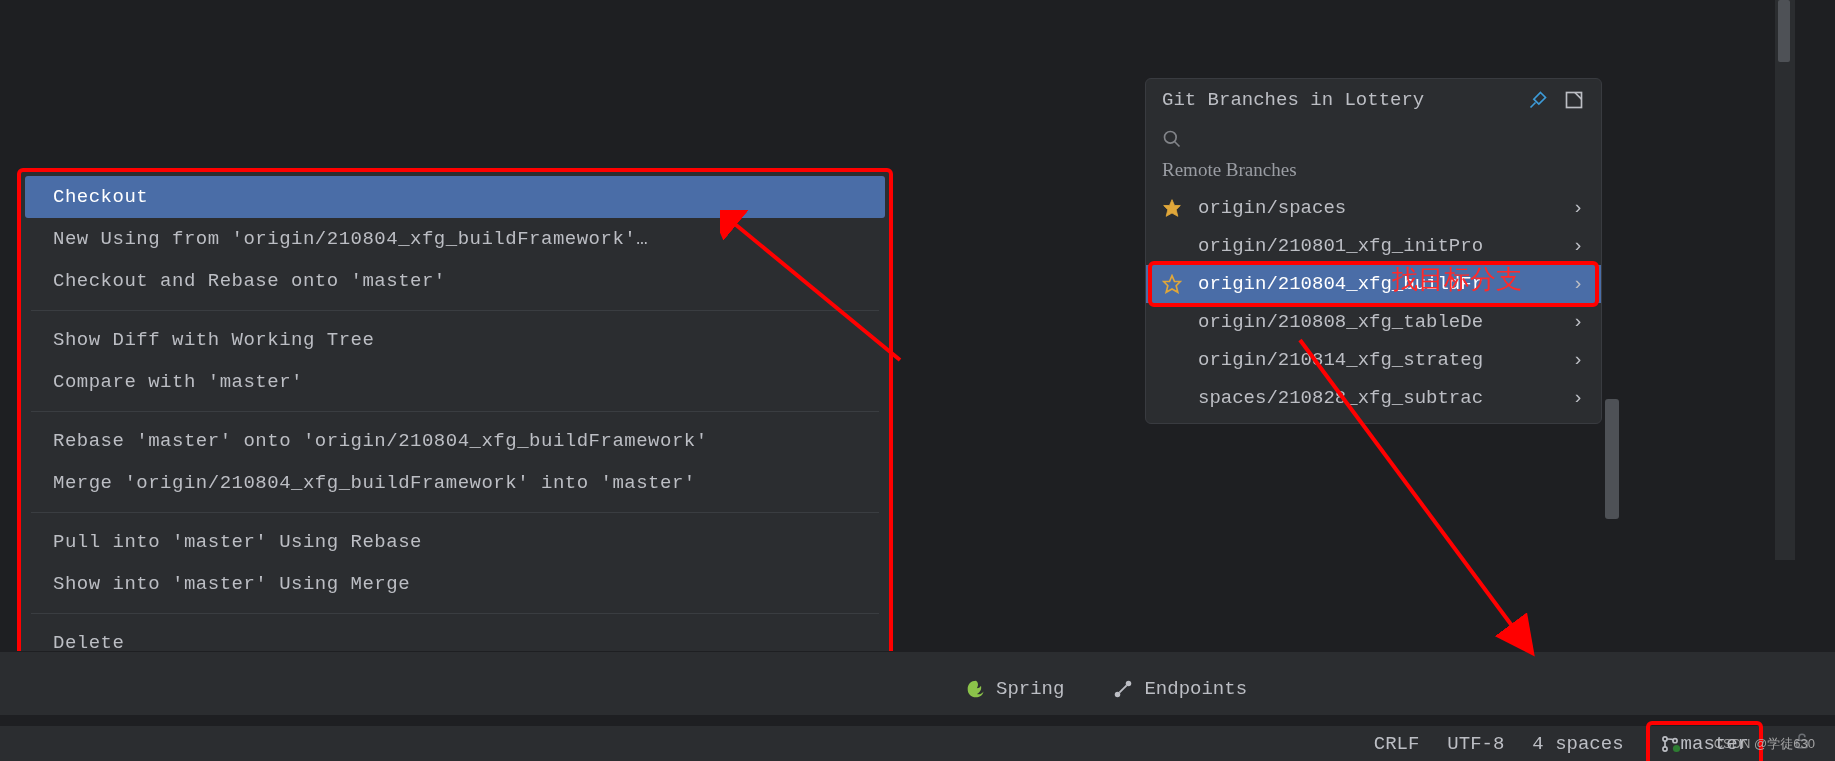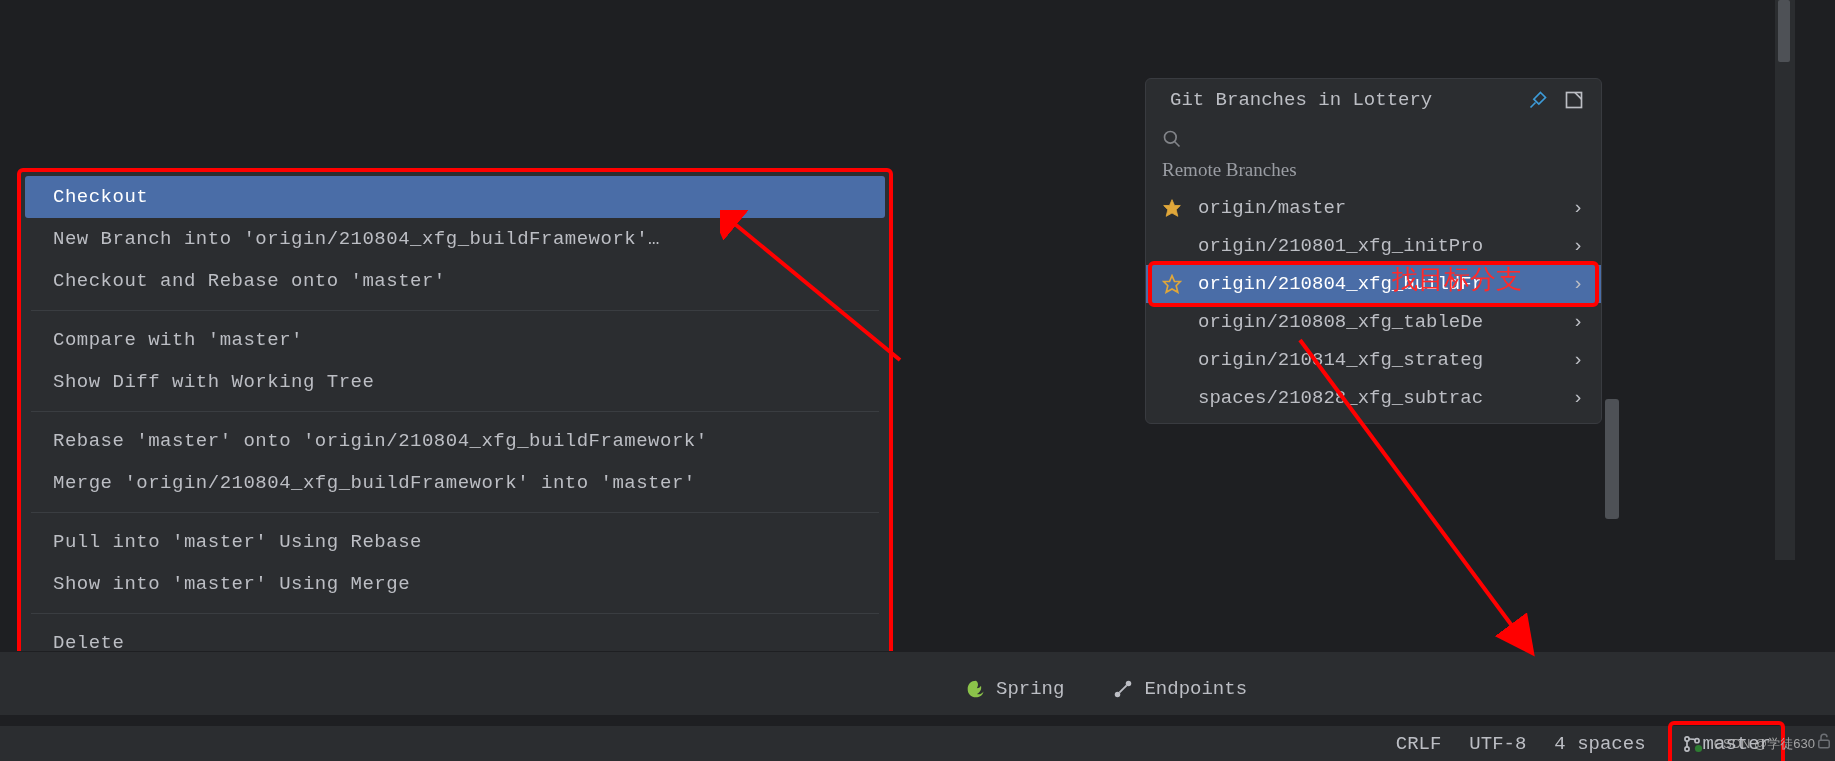--- a/index.html
+++ b/index.html
@@ -56,21 +56,21 @@
     display:flex;
     flex-direction:column;
   }
   .branches-header {
     display: flex; align-items: center;
     padding: 10px 16px;
     gap: 14px;
     color: #bcbec4;
     font-size: 19px;
   }
-  .branches-header .title { flex: 1; margin-left: 8px; }
+  .branches-header .title { flex: 1; }
   .branches-header .ico { width: 22px; height: 22px; display:flex;align-items:center;justify-content:center; }
   .search-row {
     display:flex; align-items:center;
     padding: 8px 16px 10px 16px;
   }
   .search-row svg { opacity:.6; }
   .section-label {
     padding: 0 16px 8px 16px;
     color: #9a9da3;
     font-size: 19px;
@@ -108,21 +108,21 @@
      position:absolute; left:0; right:0; bottom:46px; height:64px;
      background:#2b2d30;
      border-top:1px solid #1e1f22;
   }
   .status-bar {
     position: absolute; left:0; right:0; bottom:0;
     height: 36px;
     background: #2b2d30;
     border-top: 1px solid #1e1f22;
     display:flex; align-items:center;
-    padding: 0 2px 0 0;
+    padding: 0 24px 0 0;
     gap: 28px;
     font-size: 19px;
     color:#bcbec4;
     justify-content:flex-end;
   }
   .status-left-tabs{
      position:absolute; left:966px; bottom:50px; height:44px;
      display:flex; align-items:center; gap:48px;
      color:#bcbec4; font-size:19px;
   }
@@ -165,31 +165,31 @@
 
 <div class="right-scroll">
   <div class="thumb"></div>
 </div>
 
 <div class="ctx-menu">
   <div class="ctx-item-wrap">
       <div class="ctx-item highlight">Checkout</div>
     </div>
   <div class="ctx-item-wrap">
-      <div class="ctx-item">New Branch into 'origin/210804_xfg_buildFramework'…</div>
+      <div class="ctx-item">New Using from 'origin/210804_xfg_buildFramework'…</div>
     </div>
   <div class="ctx-item-wrap">
       <div class="ctx-item">Checkout and Rebase onto 'master'</div>
     </div>
   <div class="ctx-sep"></div>
   <div class="ctx-item-wrap">
+      <div class="ctx-item">Show Diff with Working Tree</div>
+    </div>
+  <div class="ctx-item-wrap">
       <div class="ctx-item">Compare with 'master'</div>
-    </div>
-  <div class="ctx-item-wrap">
-      <div class="ctx-item">Show Diff with Working Tree</div>
     </div>
   <div class="ctx-sep"></div>
   <div class="ctx-item-wrap">
       <div class="ctx-item">Rebase 'master' onto 'origin/210804_xfg_buildFramework'</div>
     </div>
   <div class="ctx-item-wrap">
       <div class="ctx-item">Merge 'origin/210804_xfg_buildFramework' into 'master'</div>
     </div>
   <div class="ctx-sep"></div>
   <div class="ctx-item-wrap">
@@ -227,21 +227,21 @@
   </div>
   <div class="section-label">Remote Branches</div>
   <div class="branch-list">
 
     <div class="branch-row">
       <span class="star">
         <svg width="20" height="20" viewBox="0 0 24 24" fill="#e0a73a" stroke="#e0a73a">
             <polygon points="12 2 15 9 22 9 17 14 19 22 12 18 5 22 7 14 2 9 9 9"></polygon>
           </svg>
       </span>
-      <span class="name">origin/master</span>
+      <span class="name">origin/spaces</span>
       <span class="chev">›</span>
     </div>
 
     <div class="branch-row">
       <span class="star"></span>
       <span class="name">origin/210801_xfg_initPro</span>
       <span class="chev">›</span>
     </div>
 
     <div class="branch-row sel red-box">

